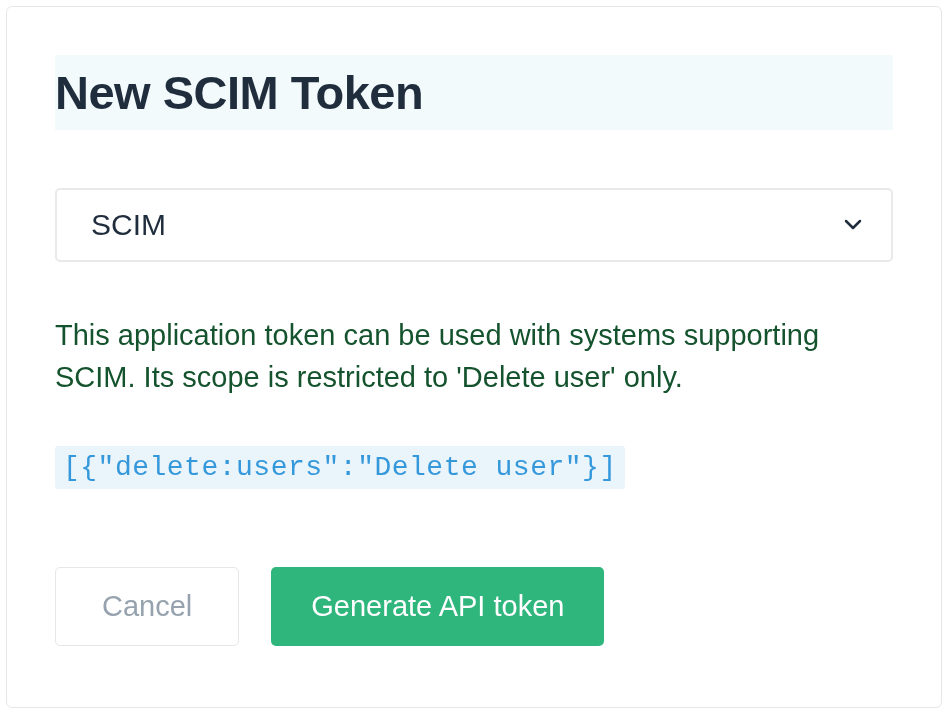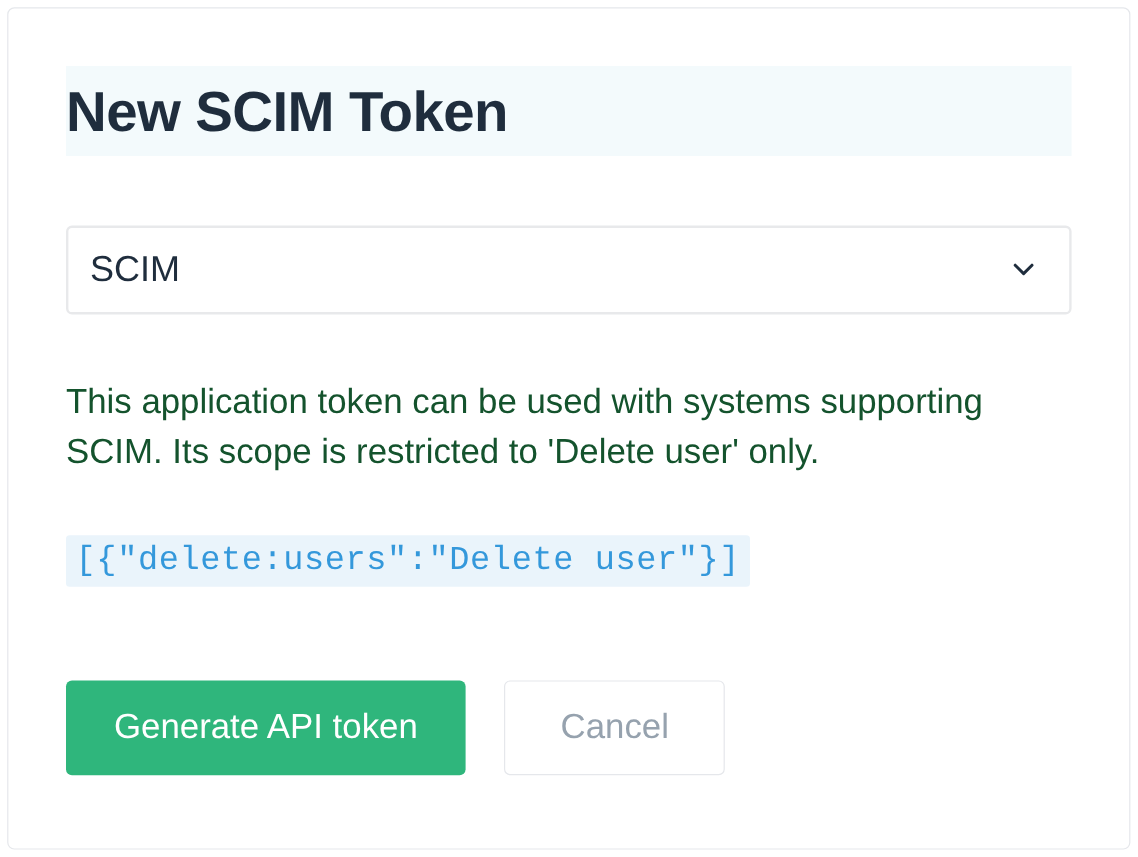--- a/index.html
+++ b/index.html
@@ -28,21 +28,21 @@
     .title {
       font-size: 47px;
       font-weight: 700;
       color: #1f2d3d;
       letter-spacing: -0.5px;
     }
     .select-wrapper {
       position: relative;
       border: 2px solid #e8e9eb;
       border-radius: 5px;
-      padding: 18px 28px 18px 18px;
+      padding: 18px 28px 18px 34px;
       display: flex;
       align-items: center;
       justify-content: space-between;
       margin-bottom: 52px;
       cursor: pointer;
     }
     .select-value {
       font-size: 30px;
       color: #1f2d3d;
       font-weight: 400;
@@ -119,17 +119,17 @@
     </span>
   </div>
 
   <p class="description">This application token can be used with systems supporting SCIM. Its scope is restricted to 'Delete user' only.</p>
 
   <div>
     <span class="code-block">[{"delete:users":"Delete user"}]</span>
   </div>
 
   <div class="button-row">
+    <button class="btn btn-secondary">Cancel</button>
     <button class="btn btn-primary">Generate API token</button>
-    <button class="btn btn-secondary">Cancel</button>
   </div>
 
 </div>
 
 </body></html>

